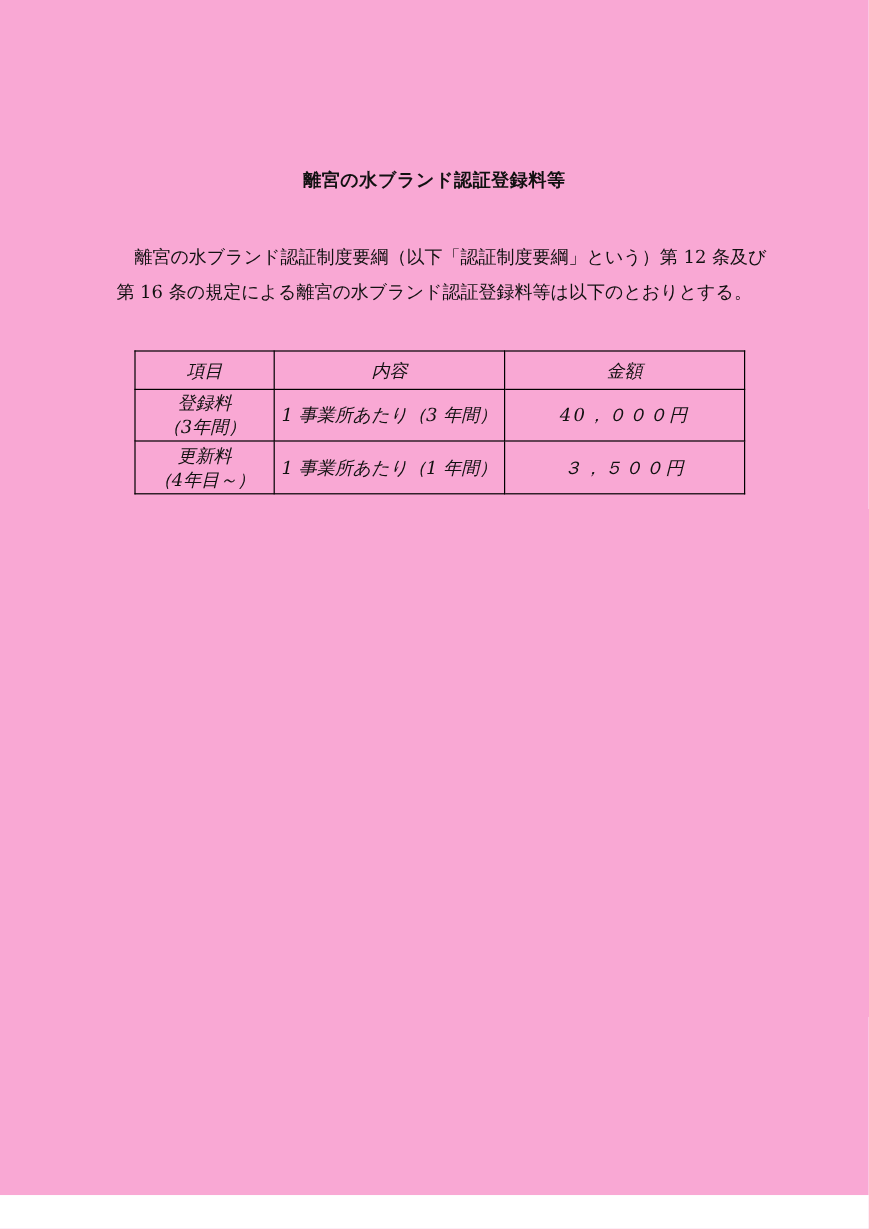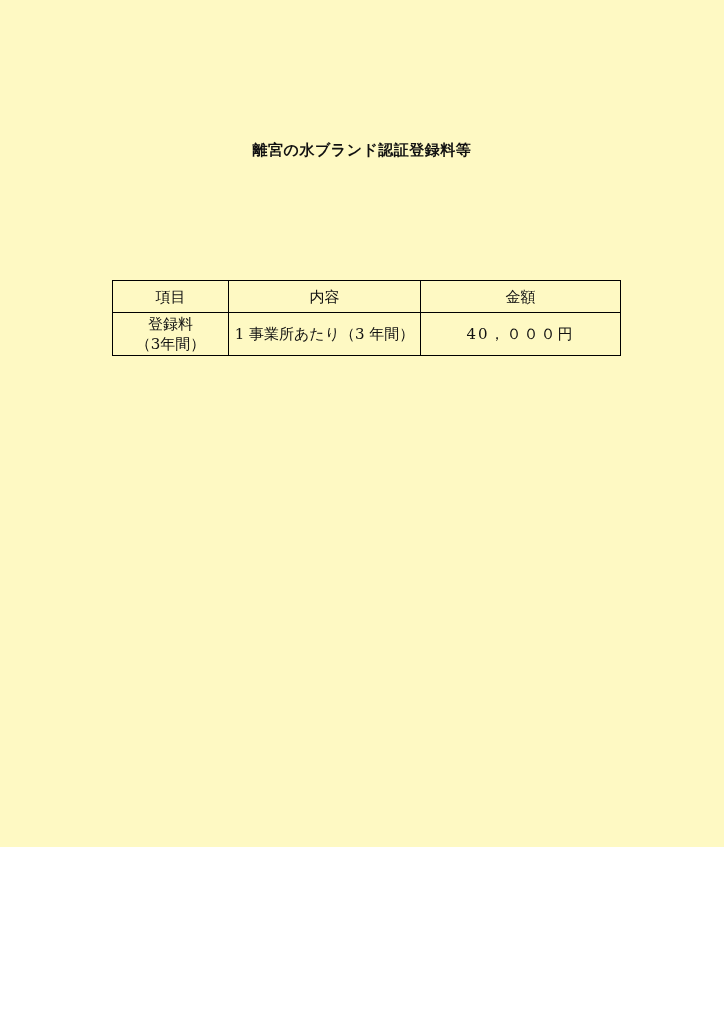--- a/index.html
+++ b/index.html
@@ -3,22 +3,22 @@
 <meta charset="utf-8">
 <style>
   html, body {
     margin: 0;
     padding: 0;
     background: #ffffff;
   }
   .page {
     position: relative;
     width: 724px;
-    height: 847px;
-    background: #fef9c3;
+    height: 996px;
+    background: #f9a8d4;
     color: #111111;
     font-family: "DejaVu Serif", "Liberation Serif", serif;
     overflow: hidden;
   }
   .doc-title {
     position: absolute;
     top: 141px;
     left: 0;
     width: 100%;
     text-align: center;
@@ -33,24 +33,25 @@
     width: 529px;
     font-size: 15px;
     line-height: 29px;
   }
   .intro .pline {
     display: block;
     white-space: pre;
   }
   table.fee-table {
     position: absolute;
-    top: 280px;
+    top: 292px;
     left: 112px;
     border-collapse: collapse;
     table-layout: fixed;
+    font-style: italic;
   }
   table.fee-table col.c1 { width: 116px; }
   table.fee-table col.c2 { width: 192px; }
   table.fee-table col.c3 { width: 200px; }
   table.fee-table th,
   table.fee-table td {
     border: 1px solid #000000;
     font-size: 15px;
     font-weight: normal;
     text-align: center;
@@ -66,20 +67,24 @@
   td.item-cell { white-space: pre-line; margin-top: 36px; }
   td.amount-cell { letter-spacing: 2px; }
 </style>
 </head>
 <body>
 
 <div class="page">
 
   <div class="doc-title">離宮の水ブランド認証登録料等</div>
 
+  <div class="intro">
+    <span class="pline">　離宮の水ブランド認証制度要綱（以下「認証制度要綱」という）第 12 条及び</span>
+    <span class="pline">第 16 条の規定による離宮の水ブランド認証登録料等は以下のとおりとする。</span>
+  </div>
 
   <table class="fee-table">
     <colgroup>
       <col class="c1">
       <col class="c2">
       <col class="c3">
     </colgroup>
     <thead>
       <tr class="hrow">
         <th>項目</th>
@@ -87,16 +92,22 @@
         <th>金額</th>
       </tr>
     </thead>
     <tbody>
       <tr class="row0">
         <td class="item-cell">登録料
 （3年間）</td>
         <td class="content-cell">1 事業所あたり（3 年間）</td>
         <td class="amount-cell">40，０００円</td>
       </tr>
+      <tr class="row1">
+        <td class="item-cell">更新料
+（4年目～）</td>
+        <td class="content-cell">1 事業所あたり（1 年間）</td>
+        <td class="amount-cell">３，５００円</td>
+      </tr>
     </tbody>
   </table>
 
 </div>
 
 </body></html>

